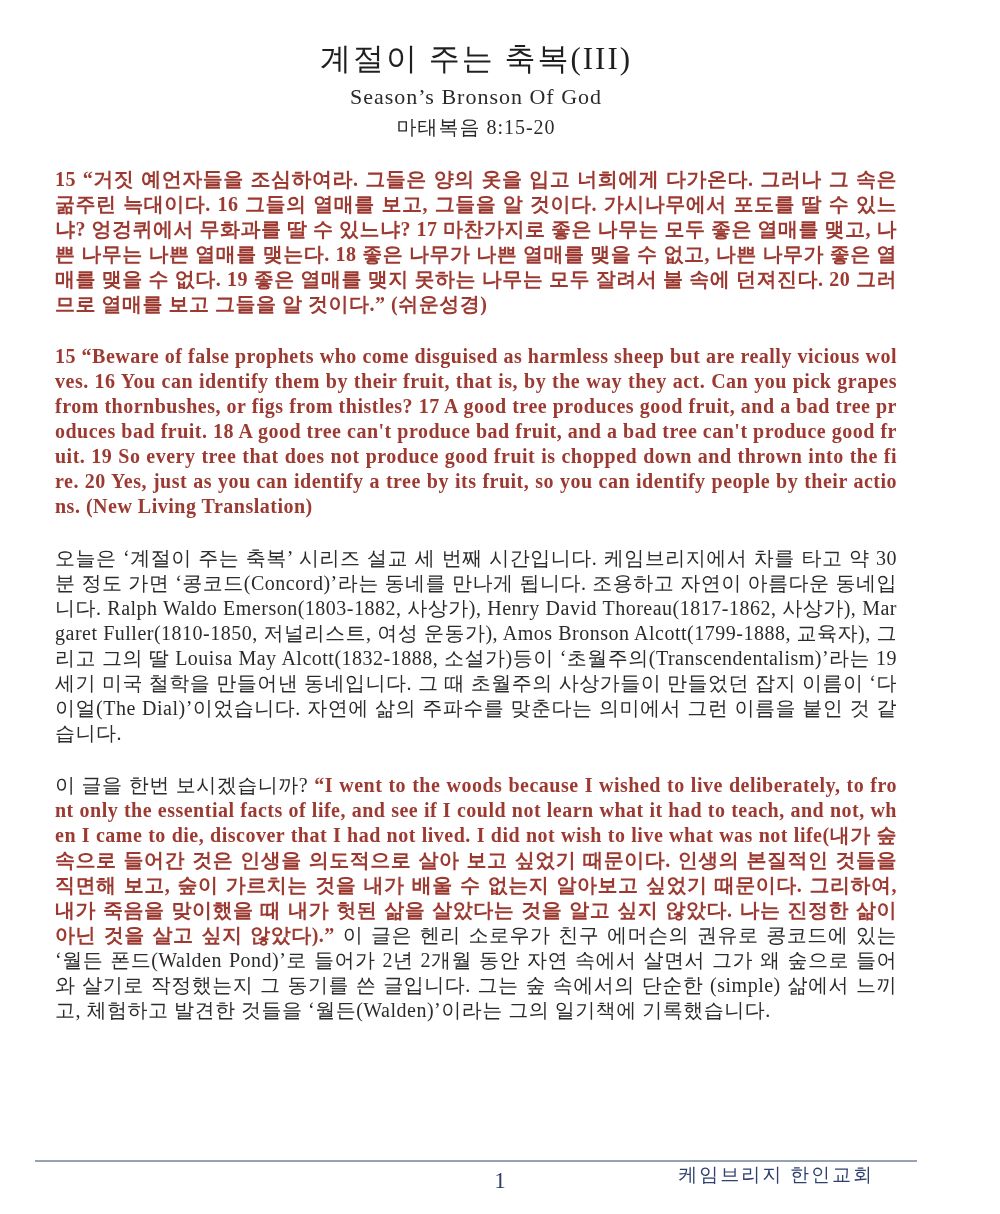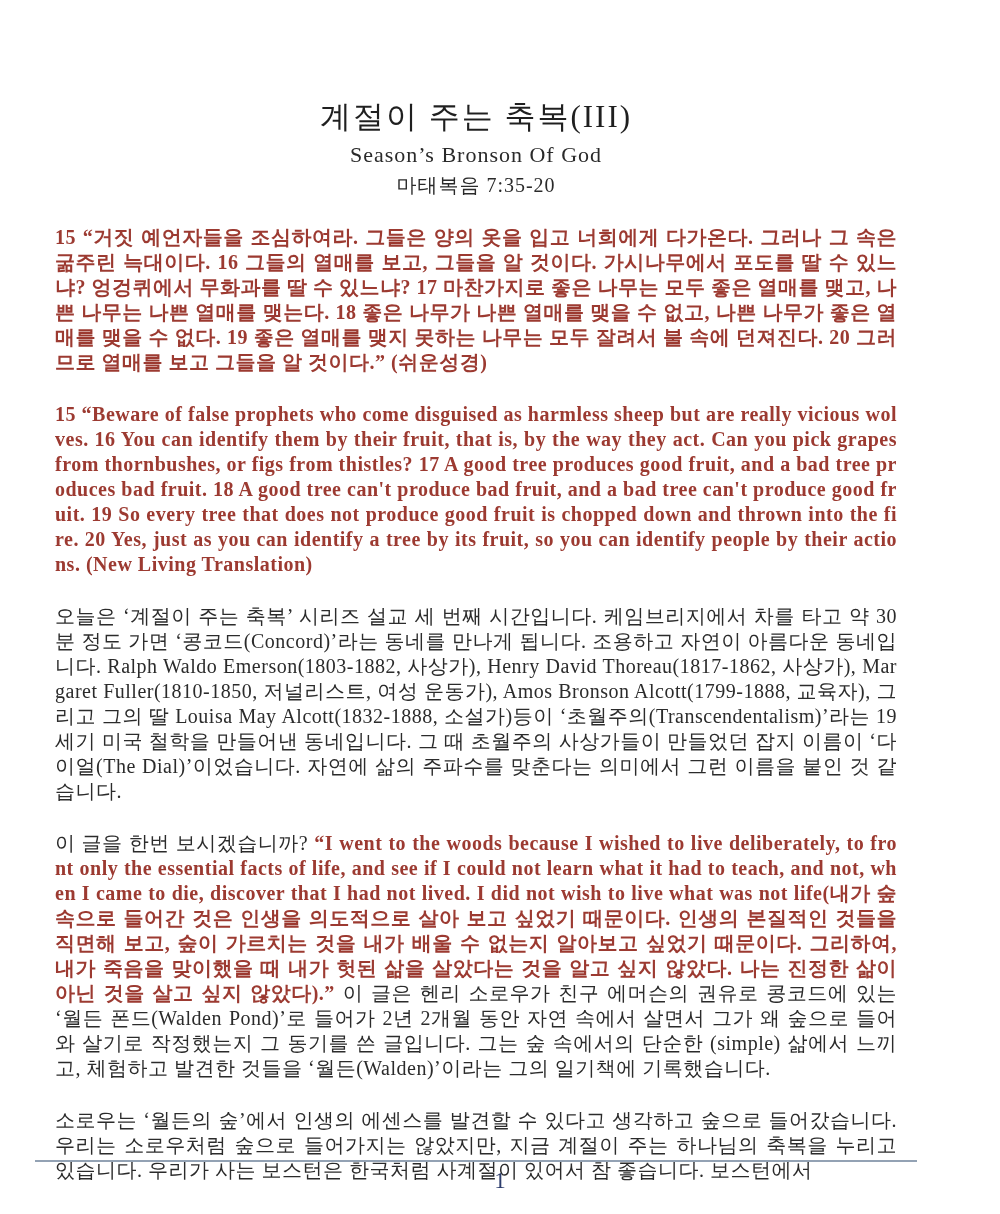--- a/index.html
+++ b/index.html
@@ -6,21 +6,21 @@
   body {
     width:1000px; height:1214px;
     background:#ffffff;
     font-family:"Liberation Serif","DejaVu Serif",serif;
     overflow:hidden;
   }
   .page {
     position:relative;
     width:952px; height:1214px;
     box-sizing:border-box;
-    padding:96px 55px 0 55px;
+    padding:38px 55px 0 55px;
   }
   .doc-header { text-align:center; margin-bottom:26px; }
   .doc-title {
     font-size:31px; font-weight:normal; color:#1f1f1f;
     margin:0 0 4px 0; letter-spacing:2px;
   }
   .doc-subtitle {
     font-size:22px; color:#2a2a2a; margin:0 0 4px 0; letter-spacing:1px;
   }
   .doc-ref {
@@ -49,27 +49,27 @@
   }
 </style>
 </head>
 <body>
 
 <div class="page">
 
   <header class="doc-header">
     <h1 class="doc-title">계절이 주는 축복(III)</h1>
     <div class="doc-subtitle">Season’s Bronson Of God</div>
-    <div class="doc-ref">마태복음 7:35-20</div>
+    <div class="doc-ref">마태복음 8:15-20</div>
   </header>
 
   <main class="body-text">
     <p><span class="red">15 “거짓 예언자들을 조심하여라. 그들은 양의 옷을 입고 너희에게 다가온다. 그러나 그 속은 굶주린 늑대이다. 16 그들의 열매를 보고, 그들을 알 것이다. 가시나무에서 포도를 딸 수 있느냐? 엉겅퀴에서 무화과를 딸 수 있느냐? 17 마찬가지로 좋은 나무는 모두 좋은 열매를 맺고, 나쁜 나무는 나쁜 열매를 맺는다. 18 좋은 나무가 나쁜 열매를 맺을 수 없고, 나쁜 나무가 좋은 열매를 맺을 수 없다. 19 좋은 열매를 맺지 못하는 나무는 모두 잘려서 불 속에 던져진다. 20 그러므로 열매를 보고 그들을 알 것이다.” (쉬운성경)</span></p>
     <p><span class="red">15 “Beware of false prophets who come disguised as harmless sheep but are really vicious wolves. 16 You can identify them by their fruit, that is, by the way they act. Can you pick grapes from thornbushes, or figs from thistles? 17 A good tree produces good fruit, and a bad tree produces bad fruit. 18 A good tree can't produce bad fruit, and a bad tree can't produce good fruit. 19 So every tree that does not produce good fruit is chopped down and thrown into the fire. 20 Yes, just as you can identify a tree by its fruit, so you can identify people by their actions. (New Living Translation)</span></p>
     <p><span class="black">오늘은 ‘계절이 주는 축복’ 시리즈 설교 세 번째 시간입니다. 케임브리지에서 차를 타고 약 30분 정도 가면 ‘콩코드(Concord)’라는 동네를 만나게 됩니다. 조용하고 자연이 아름다운 동네입니다. Ralph Waldo Emerson(1803-1882, 사상가), Henry David Thoreau(1817-1862, 사상가), Margaret Fuller(1810-1850, 저널리스트, 여성 운동가), Amos Bronson Alcott(1799-1888, 교육자), 그리고 그의 딸 Louisa May Alcott(1832-1888, 소설가)등이 ‘초월주의(Transcendentalism)’라는 19세기 미국 철학을 만들어낸 동네입니다. 그 때 초월주의 사상가들이 만들었던 잡지 이름이 ‘다이얼(The Dial)’이었습니다. 자연에 삶의 주파수를 맞춘다는 의미에서 그런 이름을 붙인 것 같습니다.</span></p>
     <p><span class="black">이 글을 한번 보시겠습니까? </span><span class="red">“I went to the woods because I wished to live deliberately, to front only the essential facts of life, and see if I could not learn what it had to teach, and not, when I came to die, discover that I had not lived. I did not wish to live what was not life(내가 숲속으로 들어간 것은 인생을 의도적으로 살아 보고 싶었기 때문이다. 인생의 본질적인 것들을 직면해 보고, 숲이 가르치는 것을 내가 배울 수 없는지 알아보고 싶었기 때문이다. 그리하여, 내가 죽음을 맞이했을 때 내가 헛된 삶을 살았다는 것을 알고 싶지 않았다. 나는 진정한 삶이 아닌 것을 살고 싶지 않았다).”</span><span class="black"> 이 글은 헨리 소로우가 친구 에머슨의 권유로 콩코드에 있는 ‘월든 폰드(Walden Pond)’로 들어가 2년 2개월 동안 자연 속에서 살면서 그가 왜 숲으로 들어와 살기로 작정했는지 그 동기를 쓴 글입니다. 그는 숲 속에서의 단순한 (simple) 삶에서 느끼고, 체험하고 발견한 것들을 ‘월든(Walden)’이라는 그의 일기책에 기록했습니다.</span></p>
-    <p><span class="black">소로우는 ‘월든의 숲’에서 인생의 에센스를 발견할 수 있다고 생각하고 숲으로 들어갔습니다. 우리는 소로우처럼 숲으로 들어가지는 않았지만, 지금 계절이 주는 하나님의 축복을 누리고 있습니다. 우리가 사는 보스턴은 한국처럼 사계절이 있어서 참 좋습니다. 보스턴에서</span></p>
   </main>
 
   <div class="footer-divider"></div>
   <div class="page-number">1</div>
+  <div class="church-name">케임브리지 한인교회</div>
 
 </div>
 
 </body></html>

